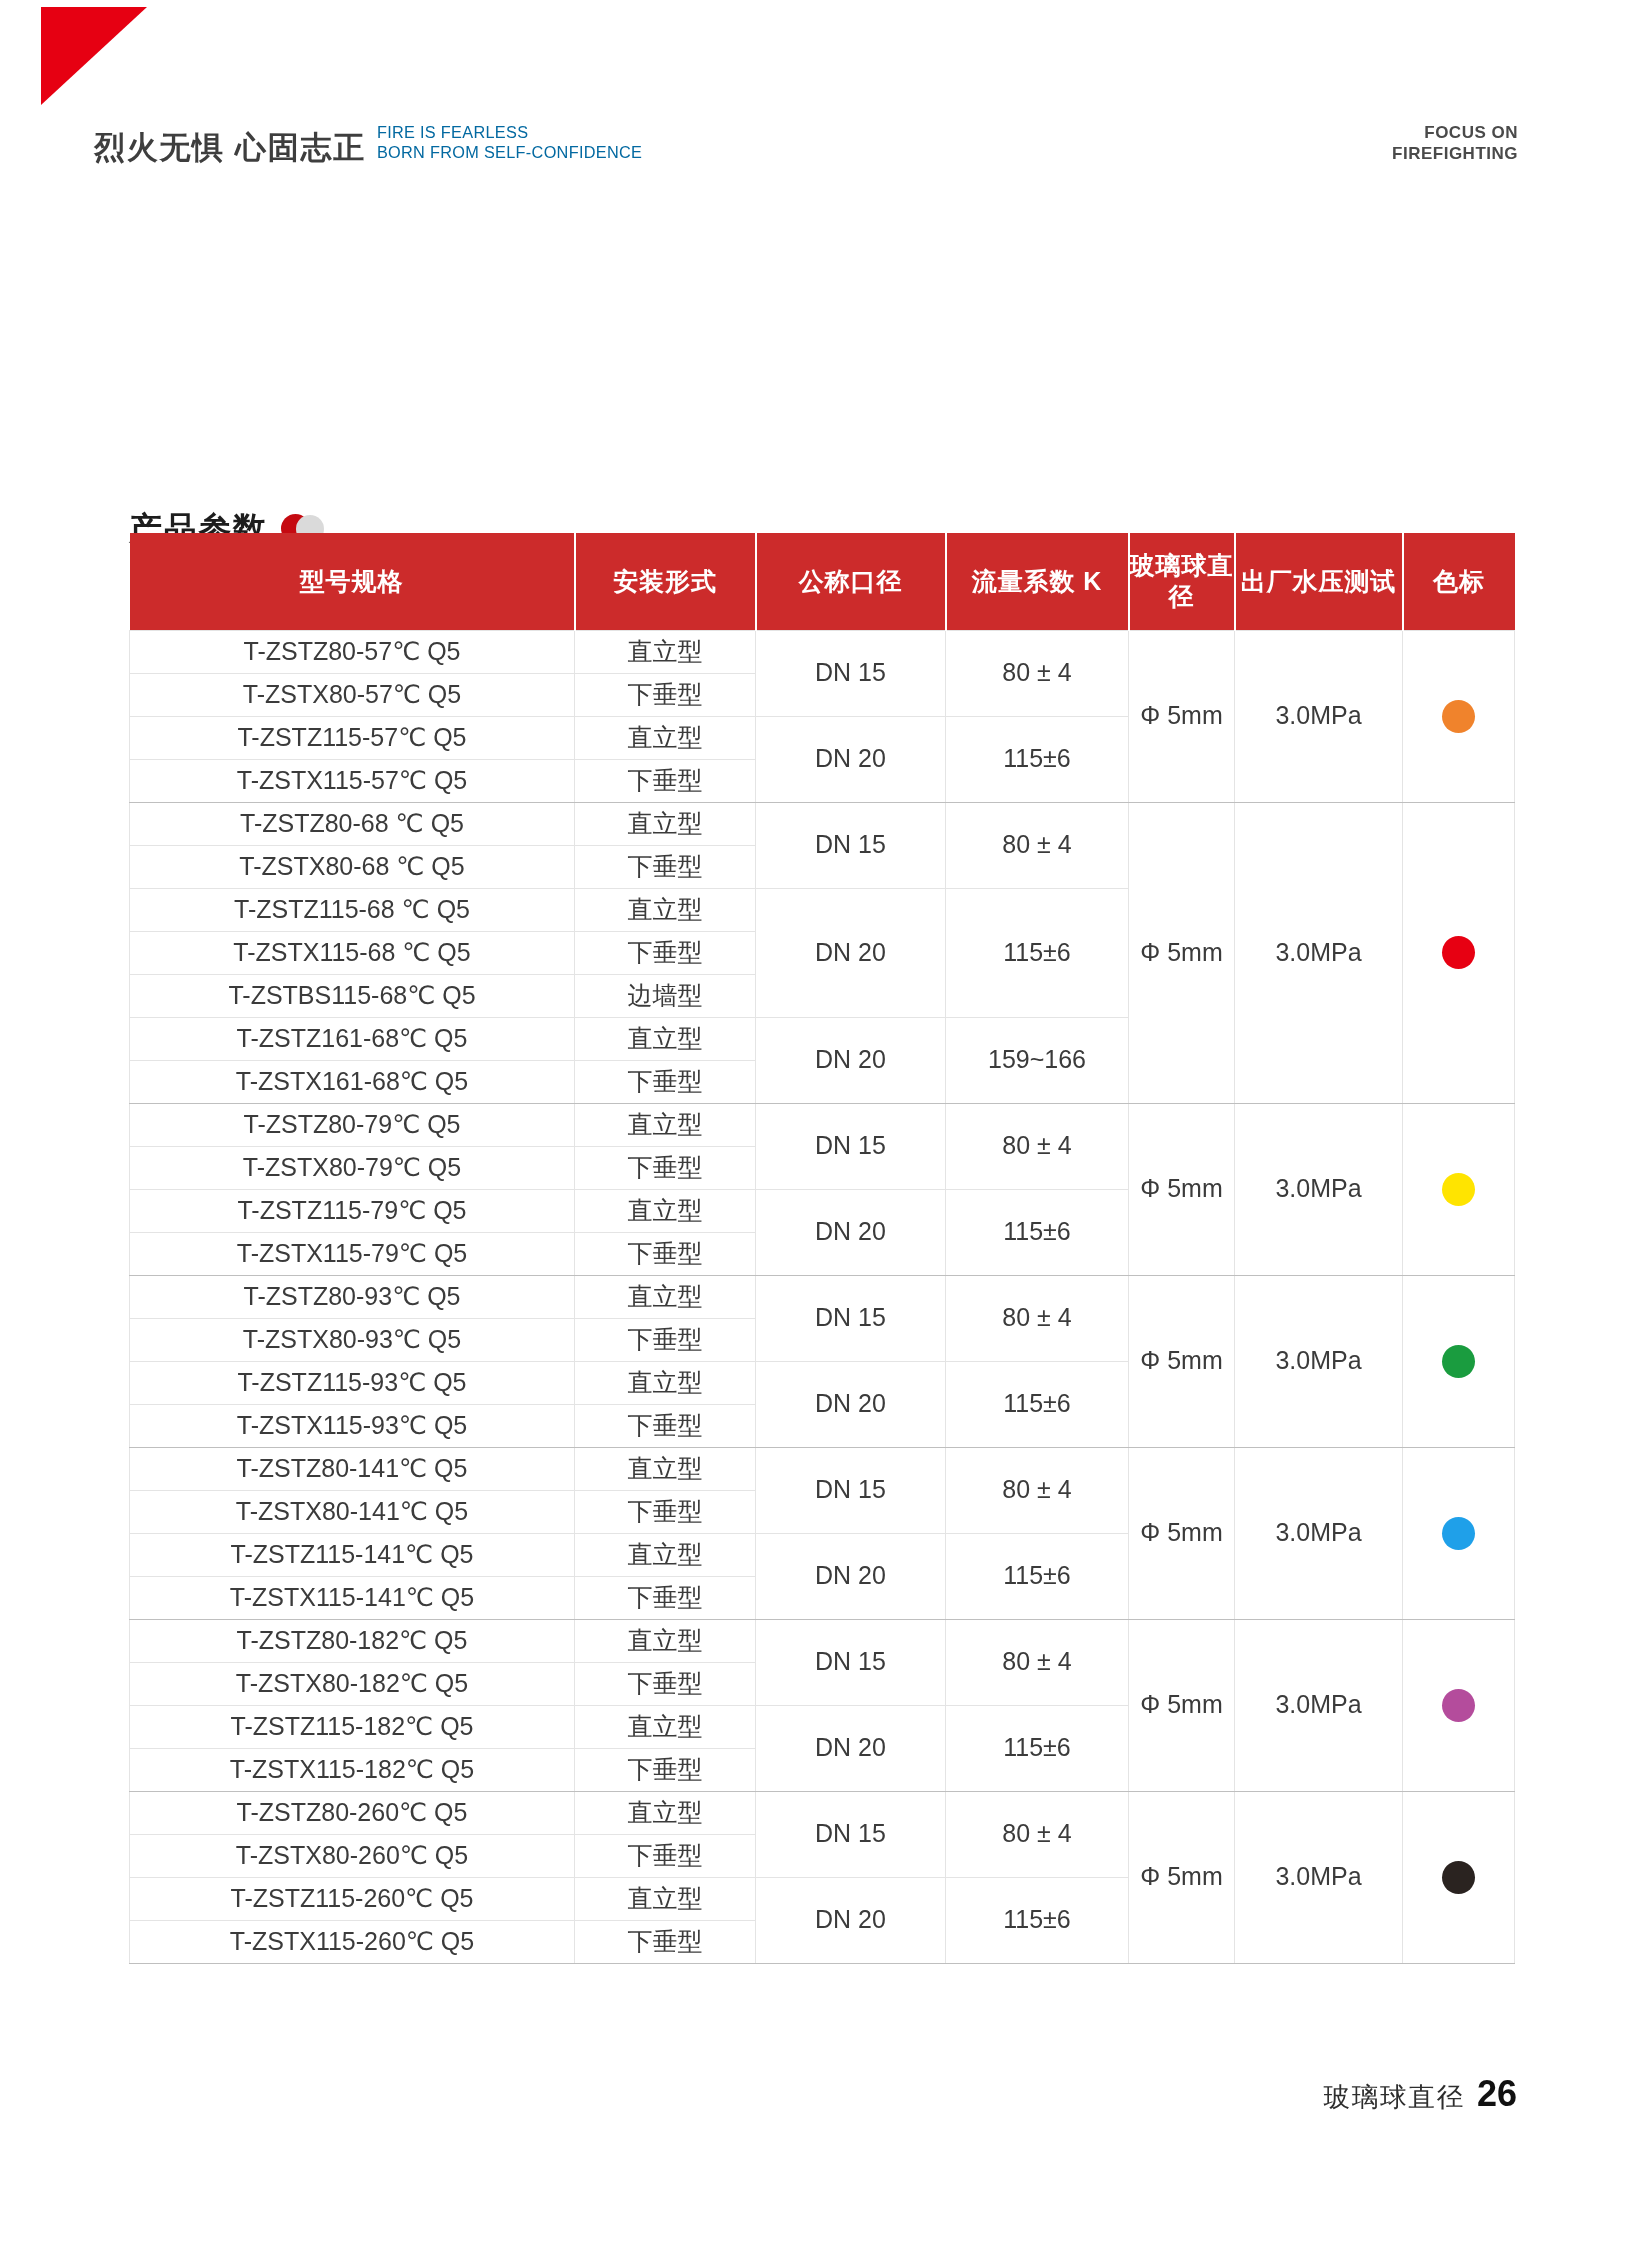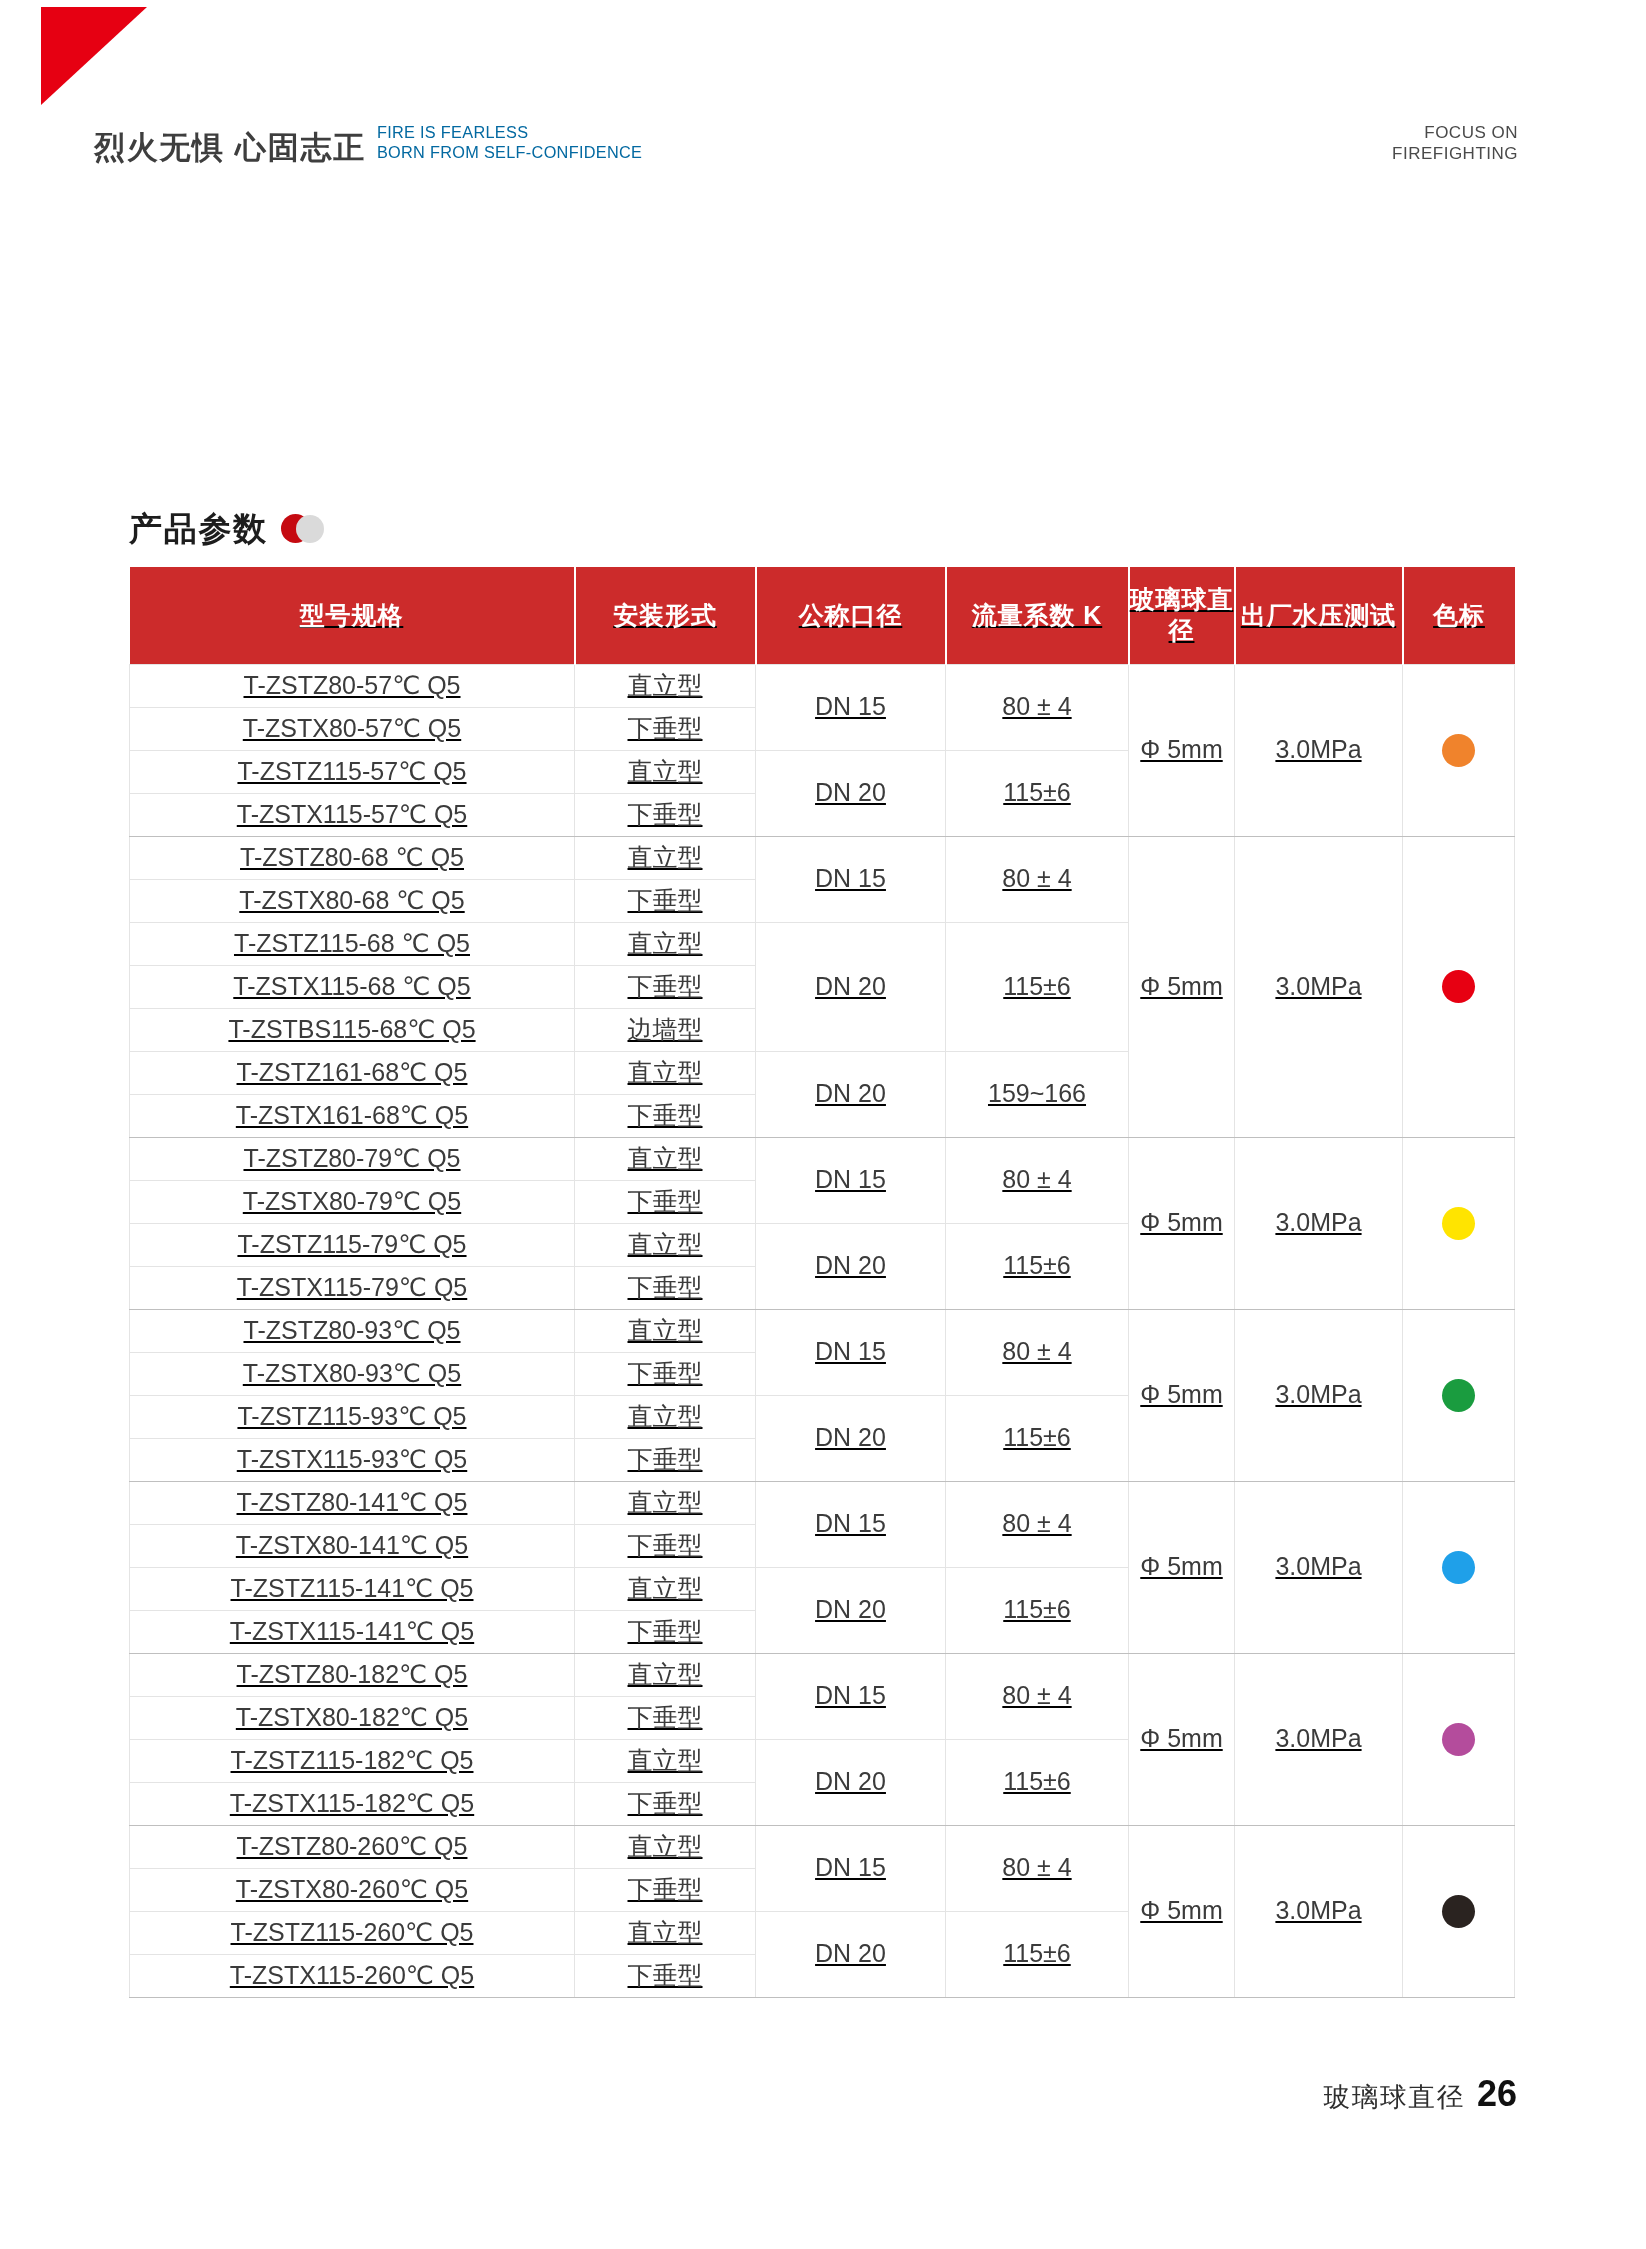--- a/index.html
+++ b/index.html
@@ -14,32 +14,32 @@
   .corner-triangle{
     position:absolute;left:41px;top:6.9px;width:106px;height:98px;
     background:#E60012;
     -webkit-clip-path:polygon(0 0,100% 0,0 100%);
     clip-path:polygon(0 0,100% 0,0 100%);
   }
   
   .brand{position:absolute;left:94px;top:123px;display:flex;align-items:flex-end;gap:11px;}
   .brand-cn{font-size:31px;font-weight:600;color:#3E3E3E;letter-spacing:1.7px;white-space:nowrap;line-height:1;}
   .brand-en{font-size:16.3px;color:#0369a1;line-height:1.2;letter-spacing:0.3px;padding-bottom:0.9px;white-space:nowrap;}
-  .top-right{position:absolute;right:128px;top:123px;text-align:right;font-size:17px;font-weight:400;
+  .top-right{position:absolute;right:128px;top:123px;text-align:right;font-size:17px;font-weight:700;
     color:#4A4A4A;line-height:1.22;letter-spacing:0.5px;margin-left:34px;}
   
   .section-head{position:absolute;left:129px;top:485px;display:flex;align-items:center;margin-top:27px;}
   .section-title{margin:0;font-size:33px;font-weight:700;color:#1D1D1D;letter-spacing:1.7px;line-height:1;}
   .section-icon{position:relative;width:45px;height:31px;margin-left:13px;}
   .icon-red{position:absolute;left:0;top:0.9px;width:29px;height:29px;border-radius:50%;background:#C50A11;}
   .icon-gray{position:absolute;left:15.4px;top:1.7px;width:28px;height:28px;border-radius:50%;background:#DADADA;}
   
   .spec-table{
-    position:absolute;left:129px;top:567px;width:1386px;
-    border-collapse:collapse;table-layout:fixed;text-decoration:underline;
+    position:absolute;left:129px;top:533px;width:1386px;
+    border-collapse:collapse;table-layout:fixed;
   }
   .spec-table thead tr{height:97px;}
   .spec-table th{
     background:#CC2B2B;color:#ffffff;font-size:25px;font-weight:600;
     text-align:center;vertical-align:middle;border:none;border-left:2.6px solid #ffffff;
     line-height:1.25;letter-spacing:0.9px;padding:0;
   }
   .spec-table th:first-child{border-left:none;}
   .spec-table tbody tr{height:43px;}
   .spec-table td{

